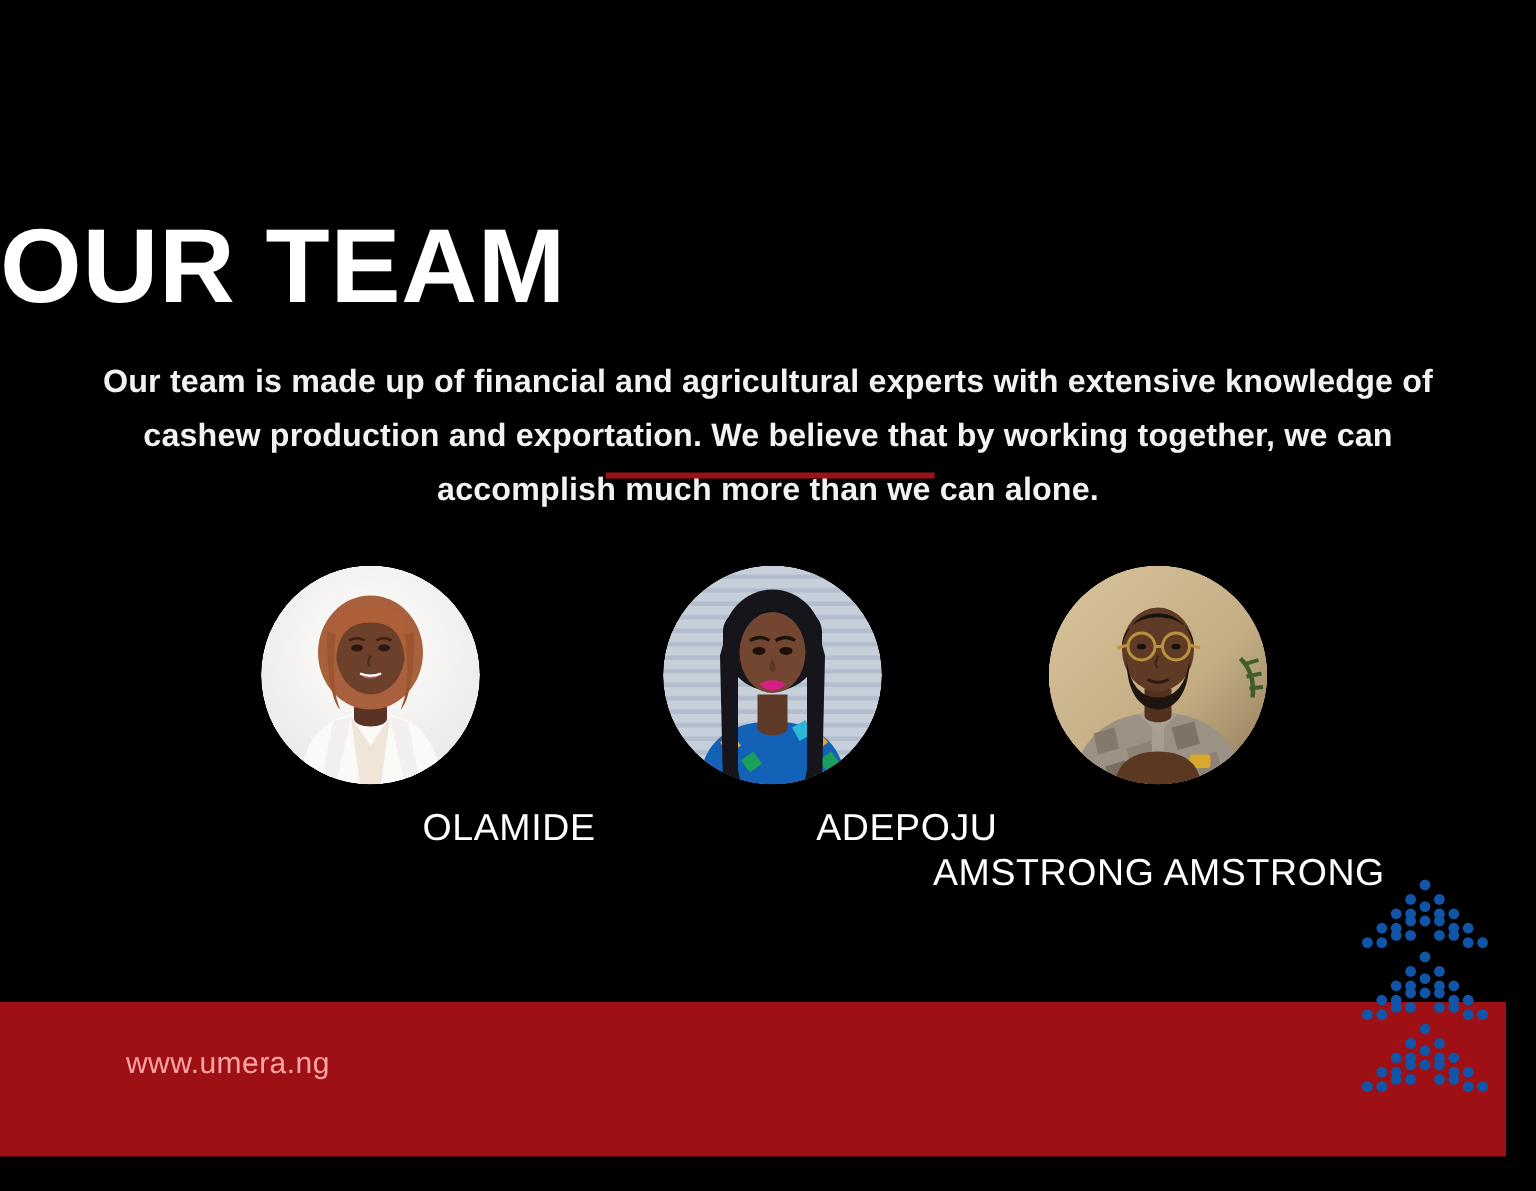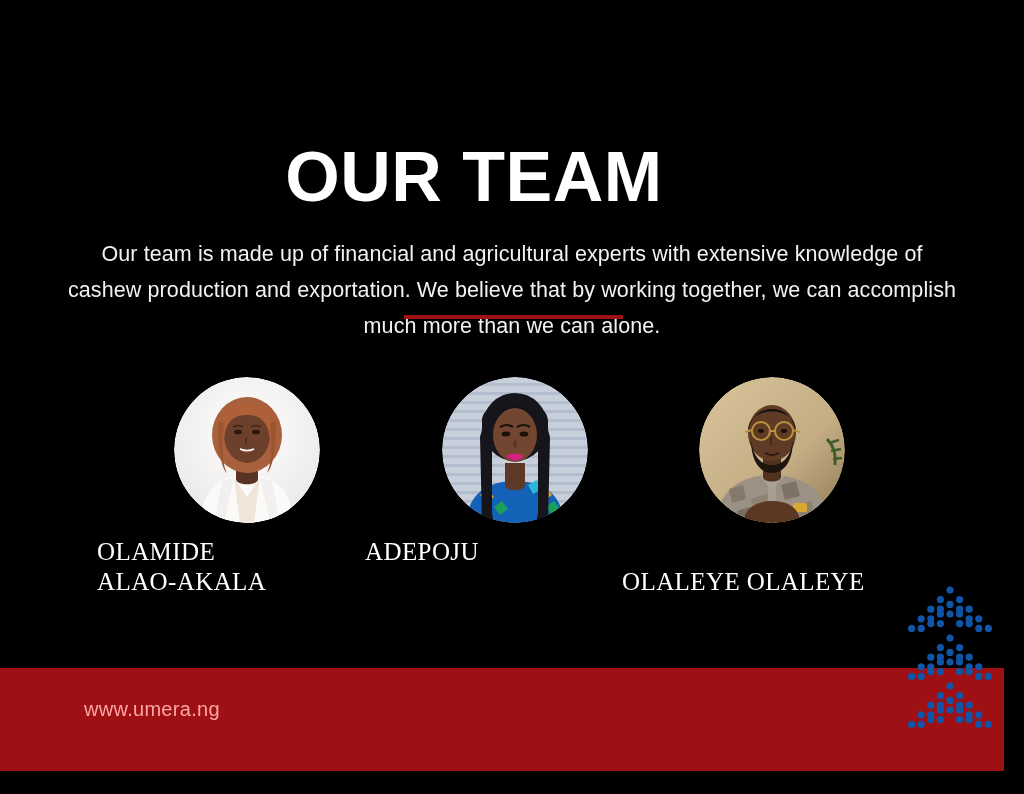--- a/index.html
+++ b/index.html
@@ -23,39 +23,39 @@
     background: #000000;
     overflow: hidden;
   }
 
   
   #page-title {
     position: absolute;
     left: 0;
     top: 88px;
     width: 948px;
-    text-align: center;
+    text-align: left;
     color: #ffffff;
     font-size: 70px;
     font-weight: 700;
     letter-spacing: 0.5px;
     line-height: 84px;
     white-space: nowrap;
   }
 
   
   #intro-text {
     position: absolute;
     left: 62px;
     top: 214px;
     width: 900px;
     text-align: center;
     color: #f2f2f2;
     font-size: 21.5px;
-    font-weight: 400;
+    font-weight: 700;
     line-height: 36px;
     letter-spacing: 0.1px;
   }
 
   
   #accent-divider {
     position: absolute;
     left: 404px;
     top: 315px;
     width: 219px;
@@ -67,22 +67,21 @@
   #team-row {
     position: absolute;
     left: 0;
     top: 372px;
     width: 1024px;
     height: 220px;
   }
   .team-member {
     position: absolute;
     top: 0;
-    text-align: left;
-    font-family: Liberation Serif, serif;
+    text-align: right;
   }
   .member-photo {
     width: 146px;
     height: 146px;
     border-radius: 50%;
     margin: 5px auto 0 auto;
     overflow: hidden;
     position: relative;
   }
   .photo-canvas {
@@ -188,21 +187,20 @@
             <path d="M77 50 q5 -3 10 0" stroke="#3a2114" stroke-width="1.6" fill="none"></path>
 
             <path d="M73 60 q-3 6 0 7" stroke="#4b2a1c" stroke-width="1.4" fill="none"></path>
             <path d="M65 72 q8 7 16 0 q-8 4 -16 0 Z" fill="#b05a5e"></path>
             <path d="M66 72 q7 3 14 0" stroke="#ffffff" stroke-width="1.6" fill="none"></path>
           </g>
         </svg>
       </div>
       <div class="member-name">
         <span>OLAMIDE</span><br>
-        <span>ALAO-AKALA</span>
       </div>
     </div>
 
     <div class="team-member" id="member-1">
       <div class="member-photo">
         <svg class="photo-canvas" viewBox="0 0 146 146">
           <defs>
             <clipPath id="clip1">
                 <circle cx="73" cy="73" r="73"></circle>
               </clipPath>
@@ -298,21 +296,21 @@
             <path d="M66 76 q7 4 14 0" stroke="#2a1a10" stroke-width="2" fill="none"></path>
 
             <rect x="94" y="126" width="14" height="9" rx="2" fill="#d9a82e"></rect>
 
             <path d="M44 146 C46 130 58 124 73 124 C88 124 100 130 102 146 Z" fill="#5b3821"></path>
           </g>
         </svg>
       </div>
       <div class="member-name">
         <br>
-        <span>OLALEYE OLALEYE</span>
+        <span>AMSTRONG AMSTRONG</span>
       </div>
     </div>
 
   </div>
 
   <div id="footer-banner"></div>
 
   <div id="footer-url">www.umera.ng</div>
 
   <svg id="dot-pattern" viewBox="0 0 96 156">

